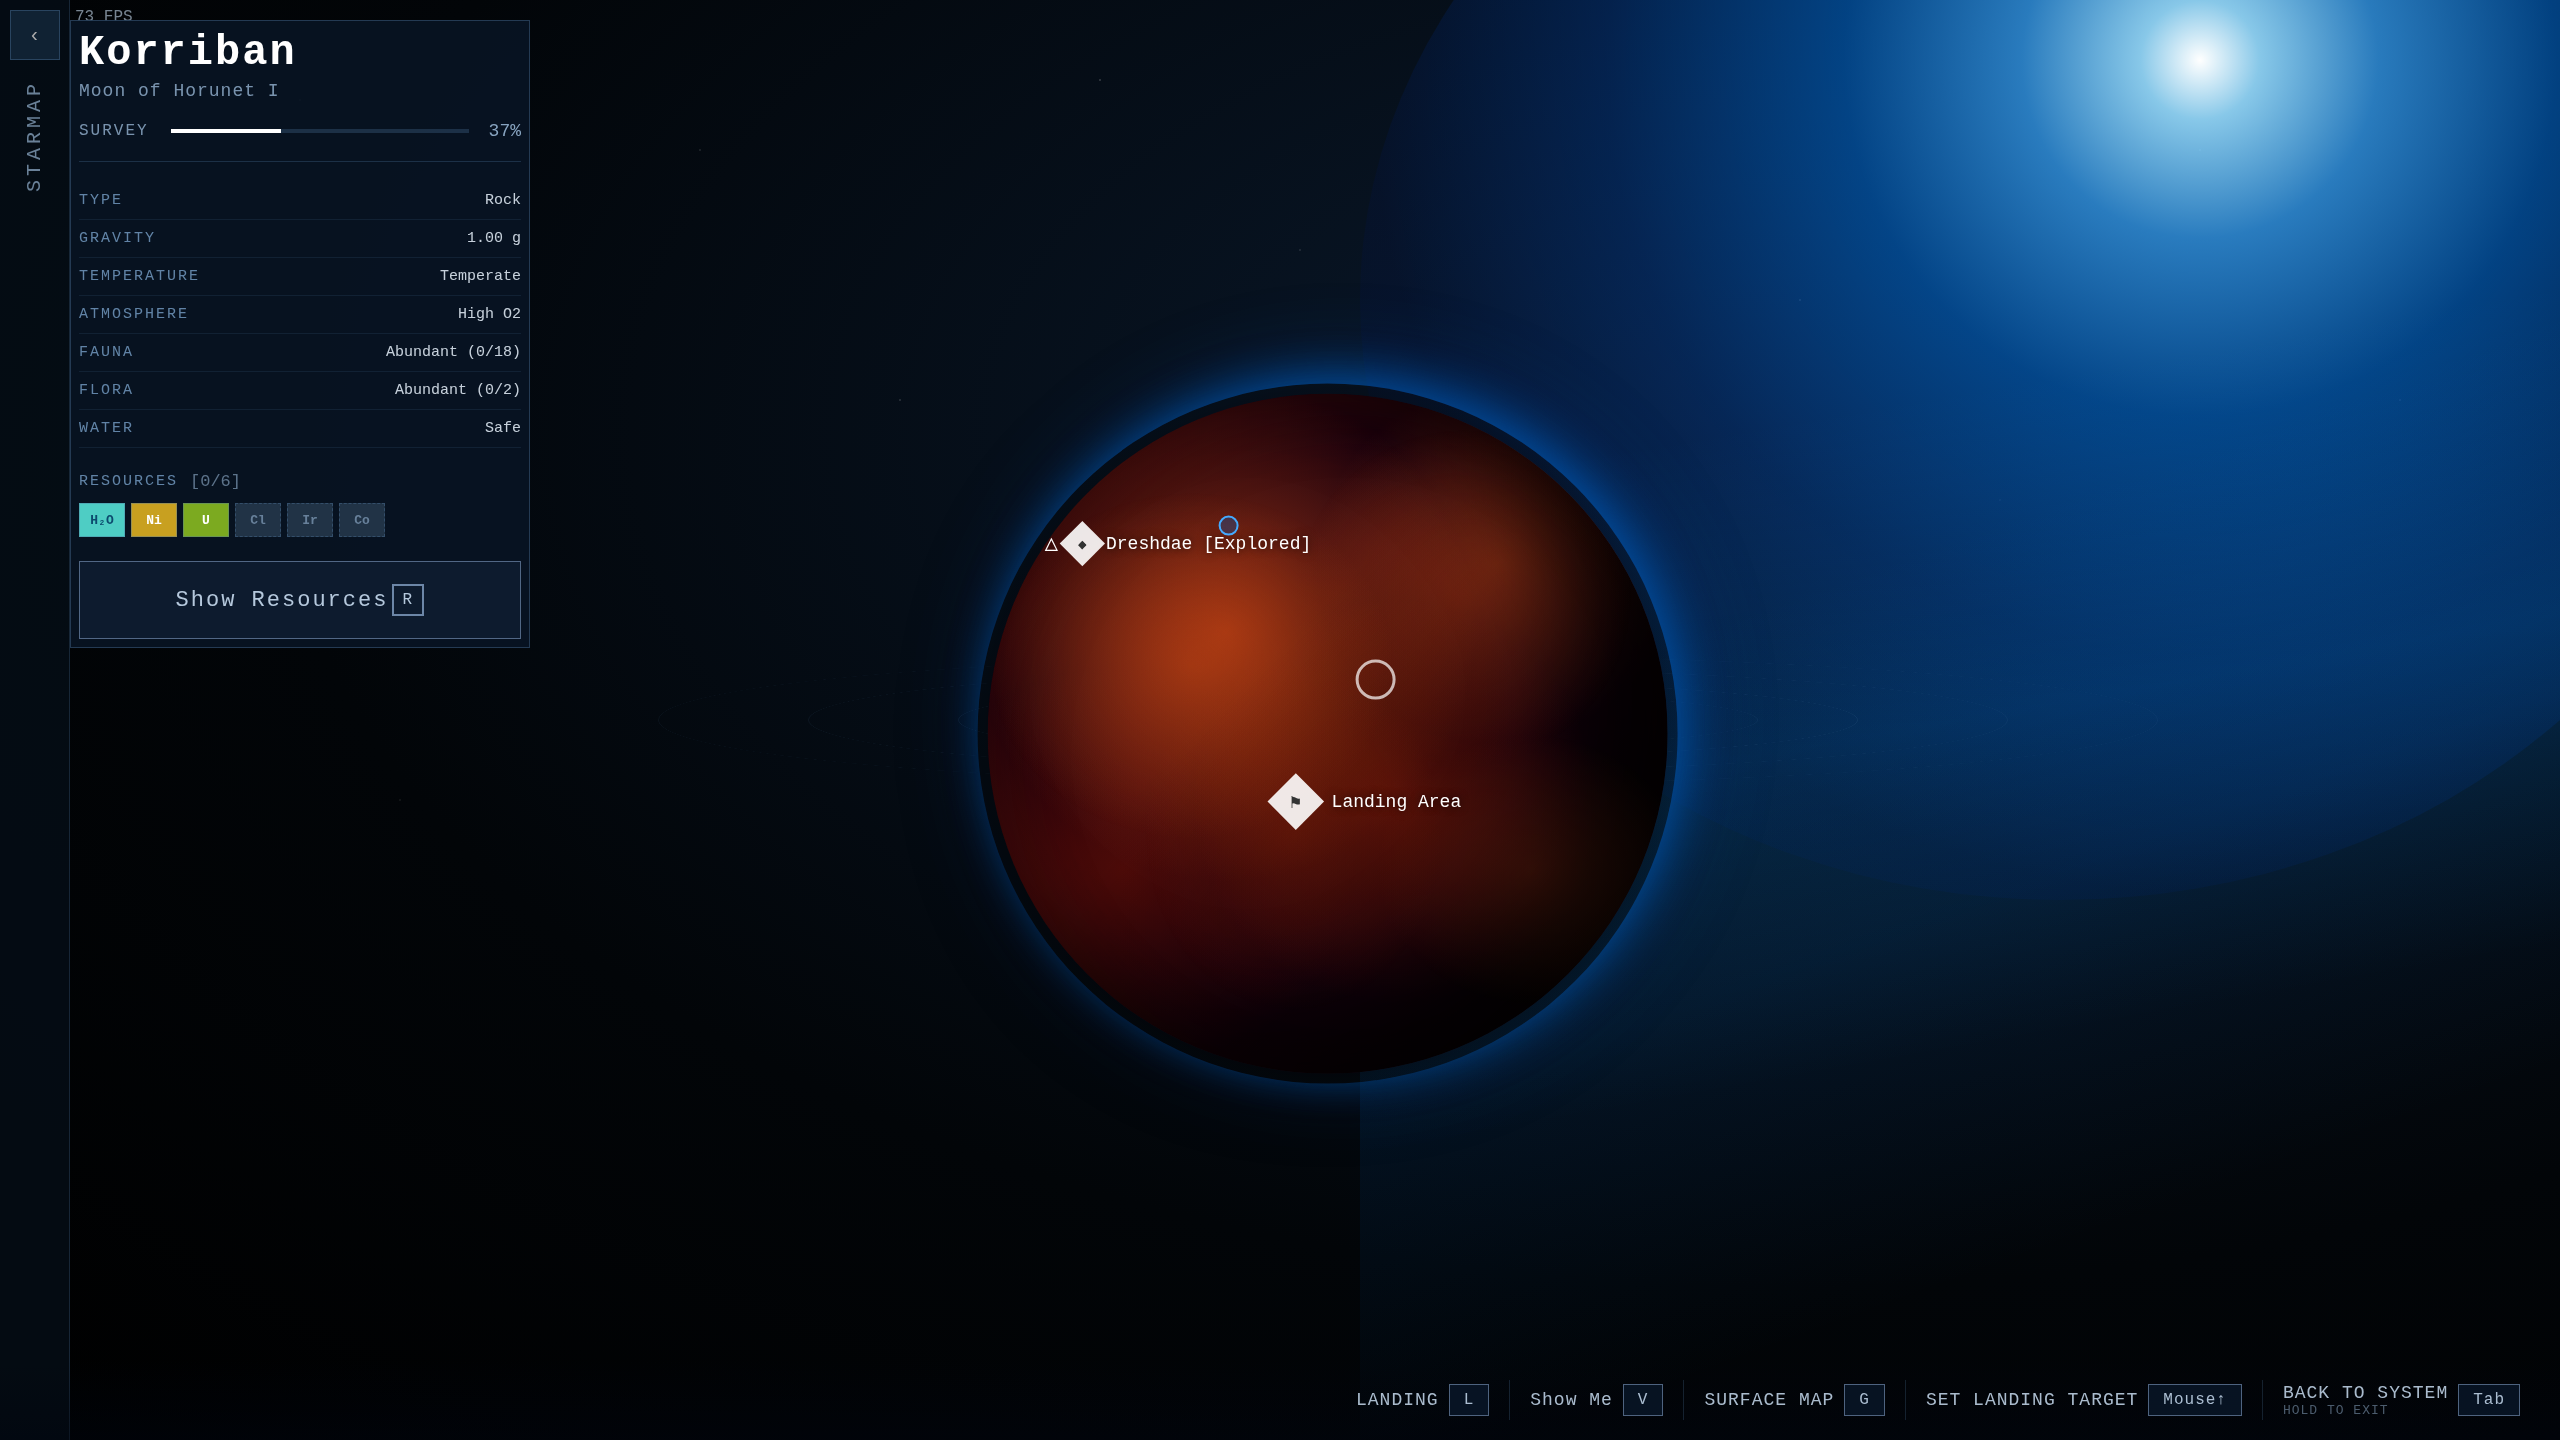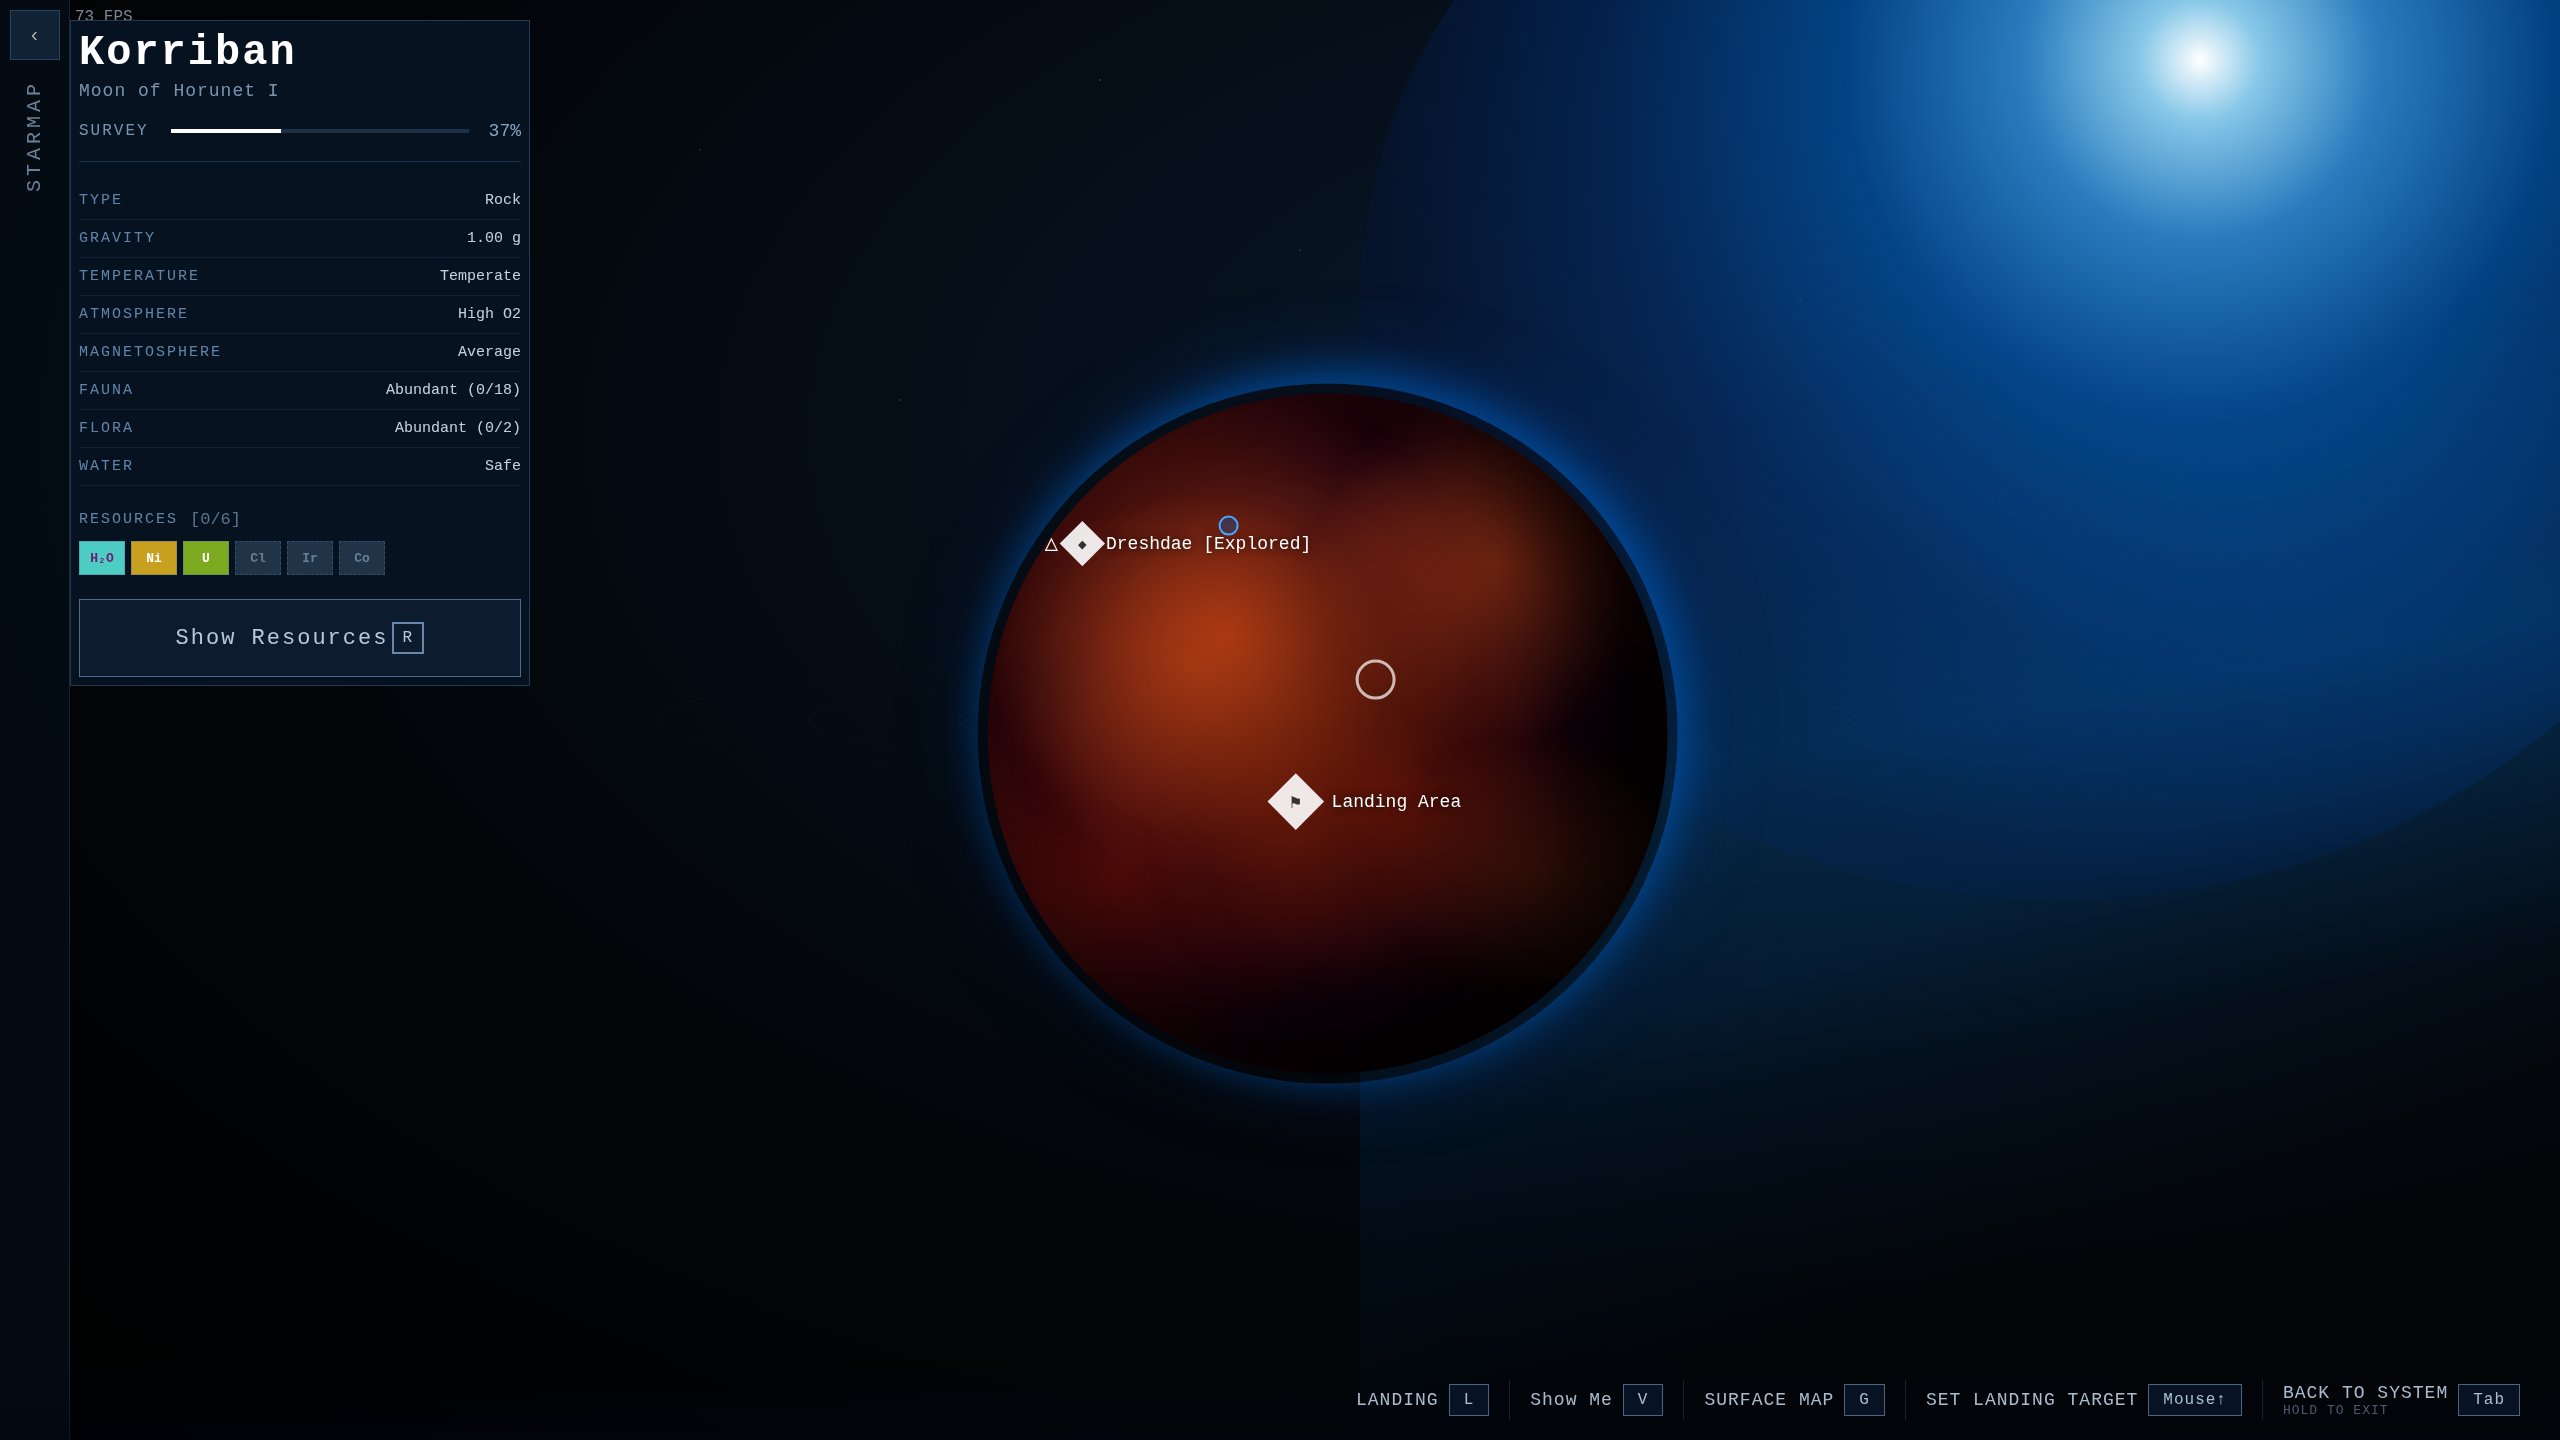--- a/index.html
+++ b/index.html
@@ -402,21 +402,21 @@
       flex-direction: column;
       align-items: center;
       justify-content: center;
       border: 1px solid rgba(80,120,160,0.4);
       font-size: 12px;
       font-weight: bold;
       letter-spacing: 0;
       position: relative;
     }
 
-    .resource-chip.cyan { background: #4ecdc4; color: #701a75; text-align: center; }
+    .resource-chip.cyan { background: #4ecdc4; color: #0c4a6e; text-align: center; }
     .resource-chip.gold { background: #c8a020; color: #fff; }
     .resource-chip.green { background: #7caa20; color: #fff; }
     .resource-chip.gray { background: rgba(40,60,80,0.8); color: rgba(150,180,210,0.6); border-style: dashed; }
 
     .resource-abbr {
       font-size: 13px;
       font-weight: bold;
     }
 
     
@@ -582,24 +582,20 @@
       <span class="stat-label">GRAVITY</span>
       <span class="stat-value">1.00 g</span>
     </div>
       <div class="stat-row">
       <span class="stat-label">TEMPERATURE</span>
       <span class="stat-value">Temperate</span>
     </div>
       <div class="stat-row">
       <span class="stat-label">ATMOSPHERE</span>
       <span class="stat-value">High O2</span>
-    </div>
-      <div class="stat-row">
-      <span class="stat-label">MAGNETOSPHERE</span>
-      <span class="stat-value">Average</span>
     </div>
       <div class="stat-row">
       <span class="stat-label">FAUNA</span>
       <span class="stat-value">Abundant (0/18)</span>
     </div>
       <div class="stat-row">
       <span class="stat-label">FLORA</span>
       <span class="stat-value">Abundant (0/2)</span>
     </div>
       <div class="stat-row">

